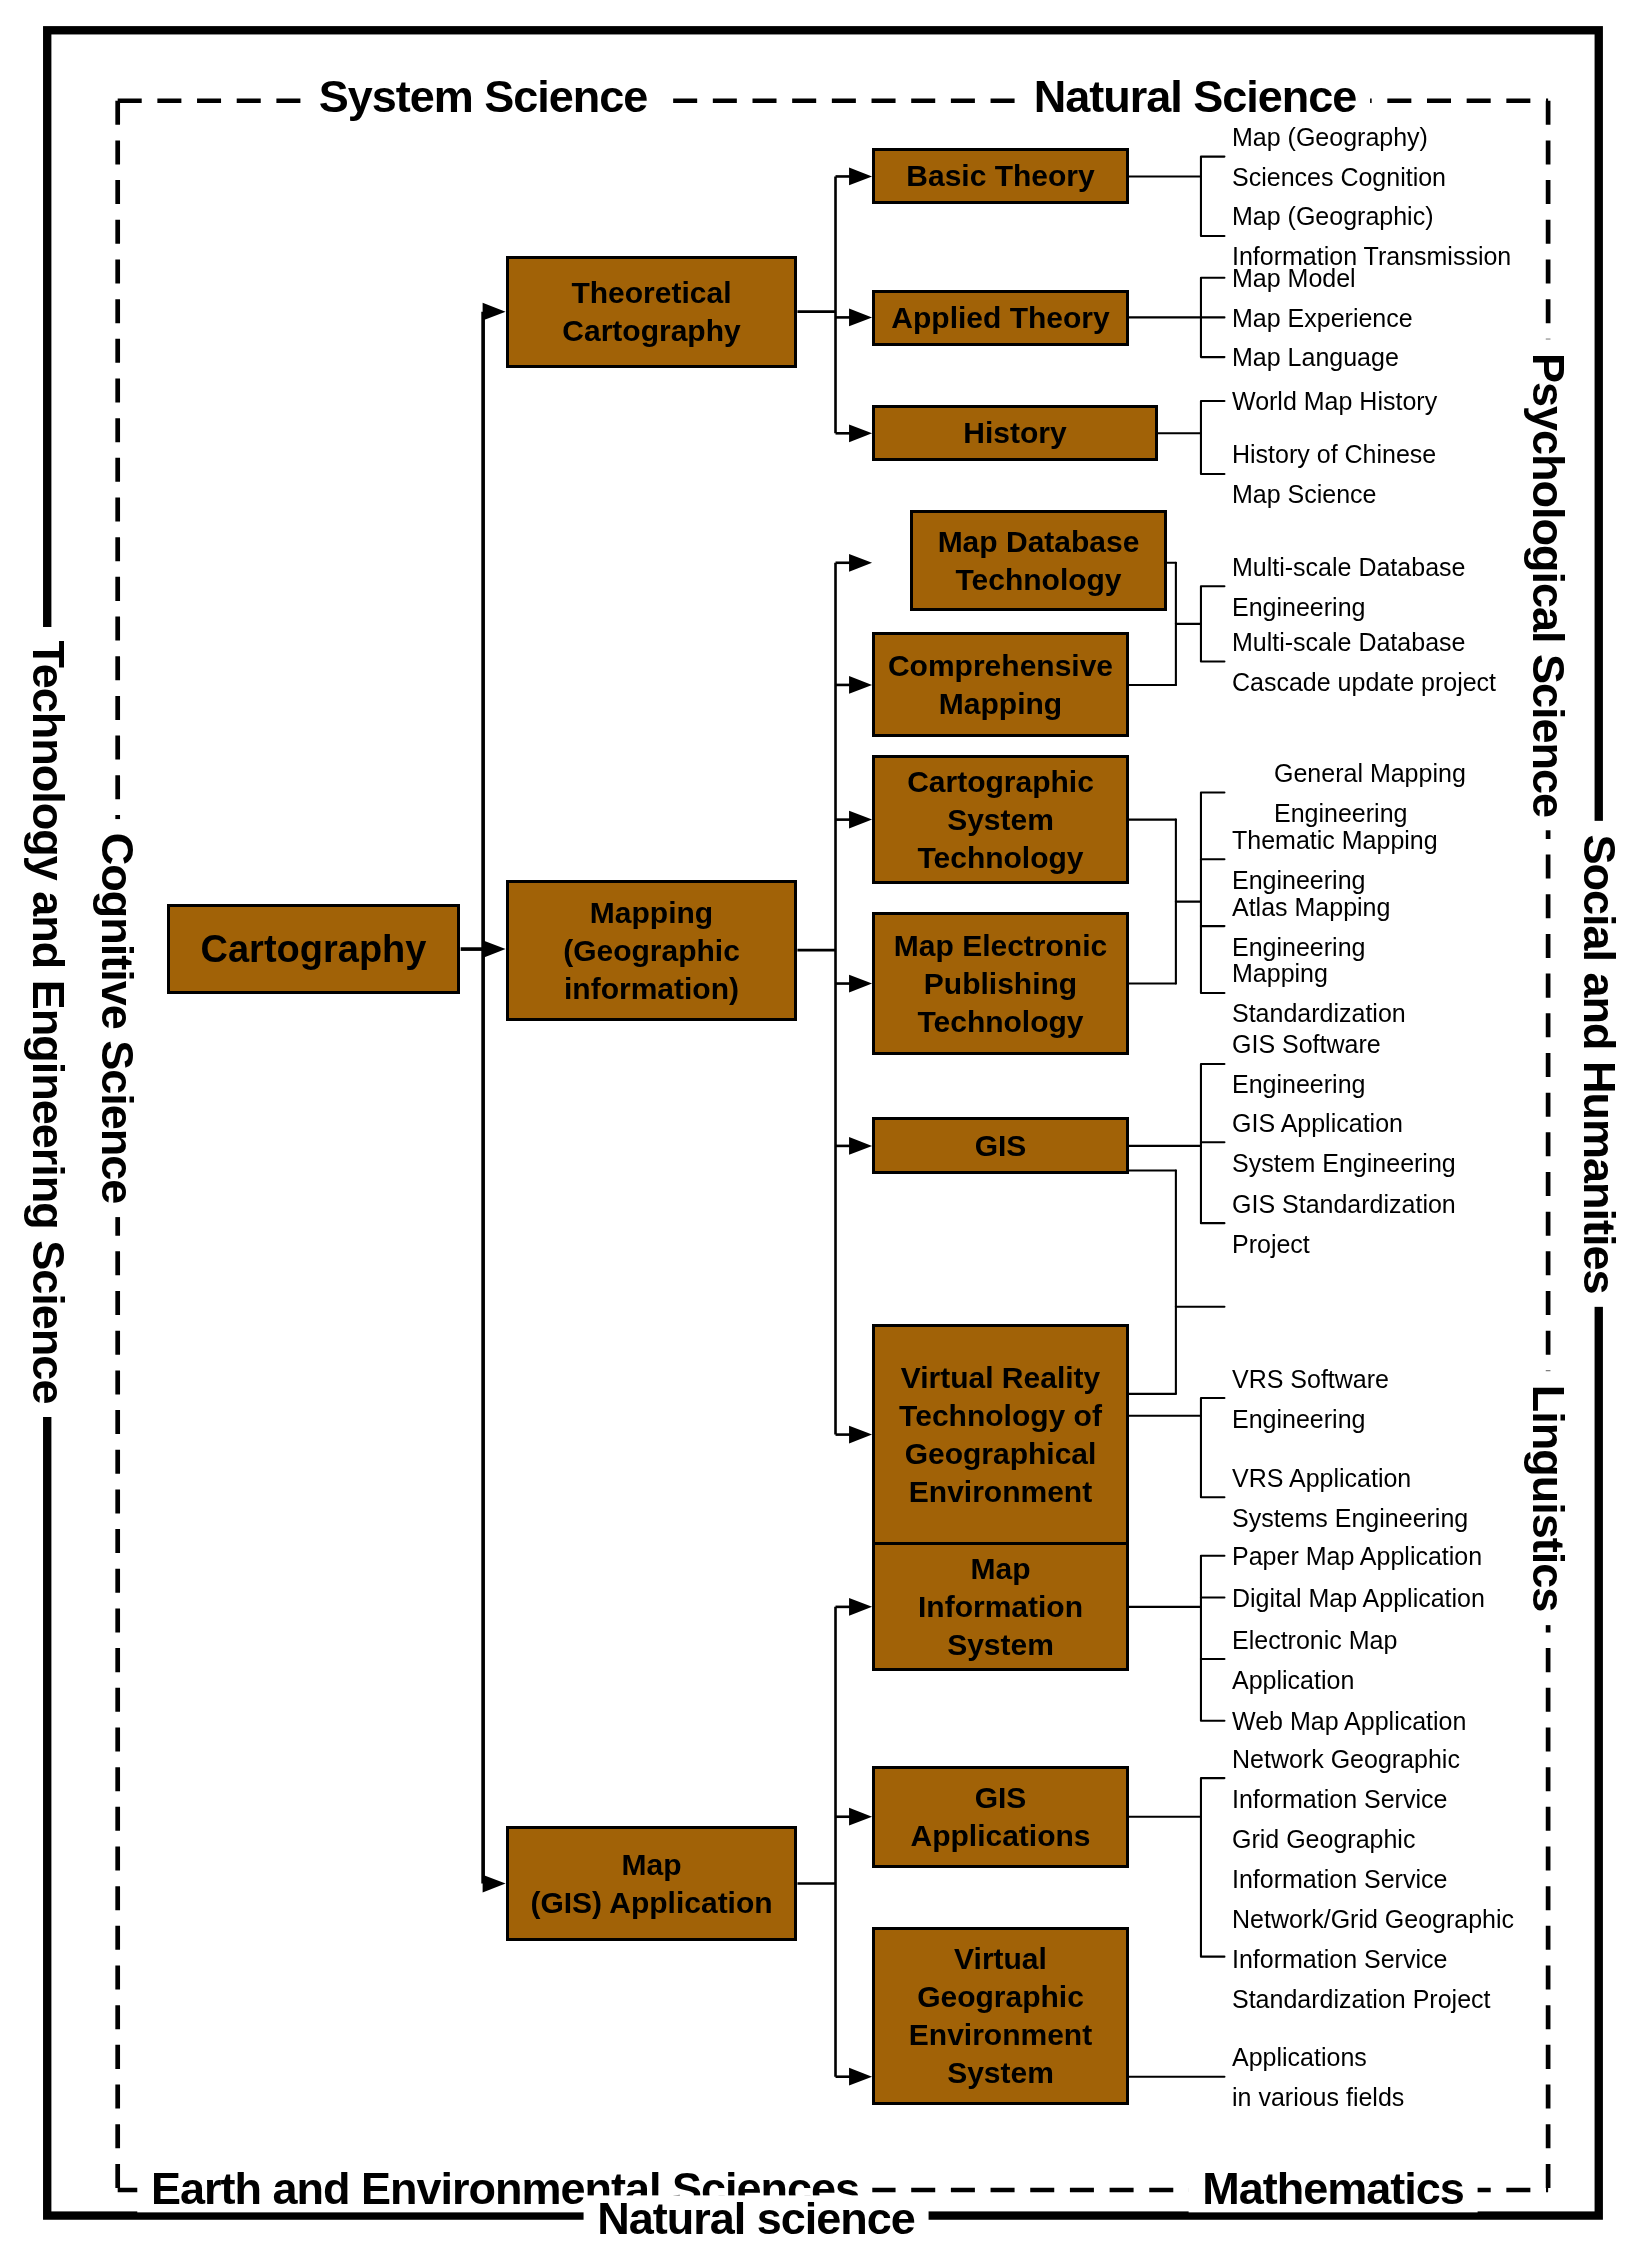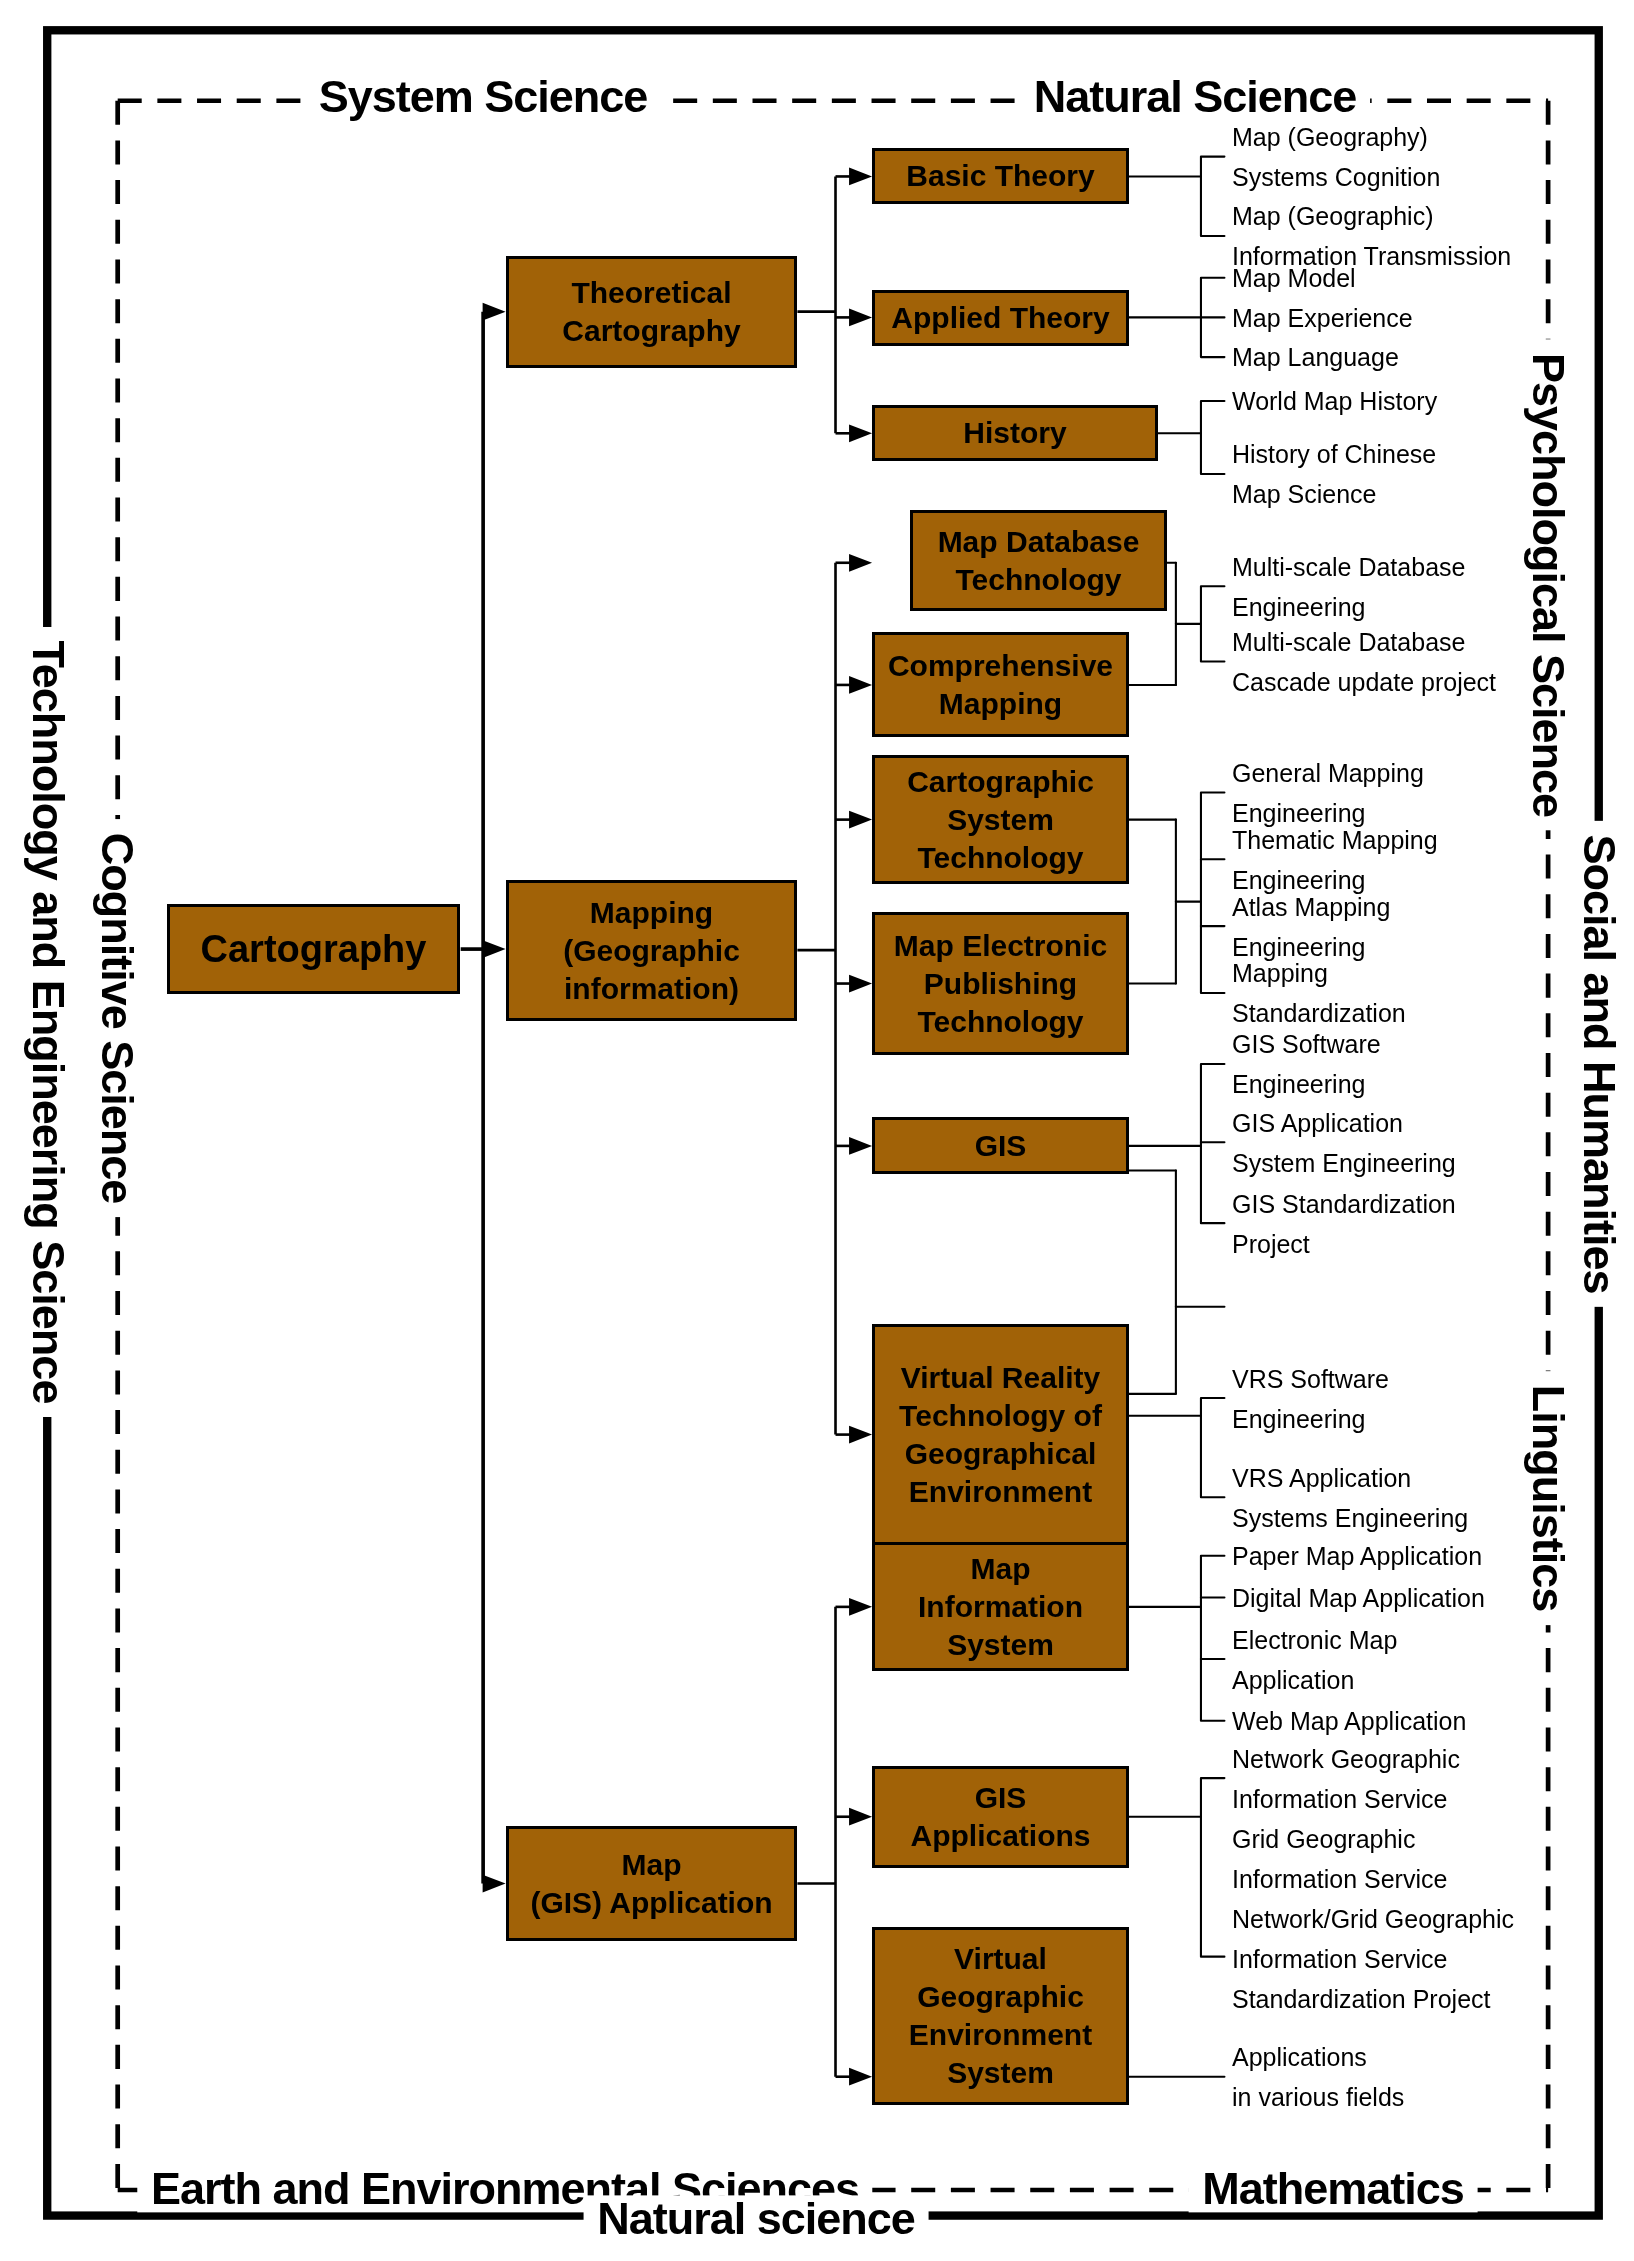--- a/index.html
+++ b/index.html
@@ -180,34 +180,34 @@
 Information
 System</div>
   <div class="node" style="left:872px; top:1766px; width:257px; height:102px;">GIS
 Applications</div>
   <div class="node" style="left:872px; top:1927px; width:257px; height:178px;">Virtual
 Geographic
 Environment
 System</div>
 
   <div class="leaf" style="top:117px;">Map (Geography)
-Systems Cognition</div>
+Sciences Cognition</div>
   <div class="leaf" style="top:196px;">Map (Geographic)
 Information Transmission</div>
   <div class="leaf" style="top:258px;">Map Model</div>
   <div class="leaf" style="top:298px;">Map Experience</div>
   <div class="leaf" style="top:337px;">Map Language</div>
   <div class="leaf" style="top:381px;">World Map History</div>
   <div class="leaf" style="top:434px;">History of Chinese
 Map Science</div>
   <div class="leaf" style="top:547px;">Multi-scale Database
 Engineering</div>
   <div class="leaf" style="top:622px;">Multi-scale Database
 Cascade update project</div>
-  <div class="leaf" style="top:753px;">General Mapping
+  <div class="leaf" style="top:753px;margin-left:42px;">General Mapping
 Engineering</div>
   <div class="leaf" style="top:820px;">Thematic Mapping
 Engineering</div>
   <div class="leaf" style="top:887px;">Atlas Mapping
 Engineering</div>
   <div class="leaf" style="top:953px;">Mapping
 Standardization</div>
   <div class="leaf" style="top:1024px;">GIS Software
 Engineering</div>
   <div class="leaf" style="top:1103px;">GIS Application

